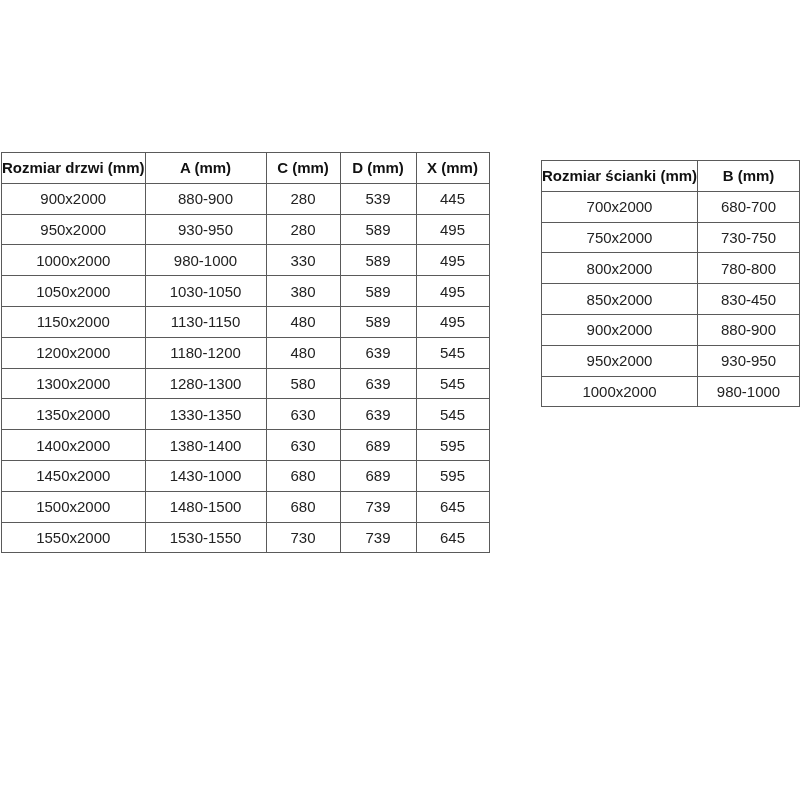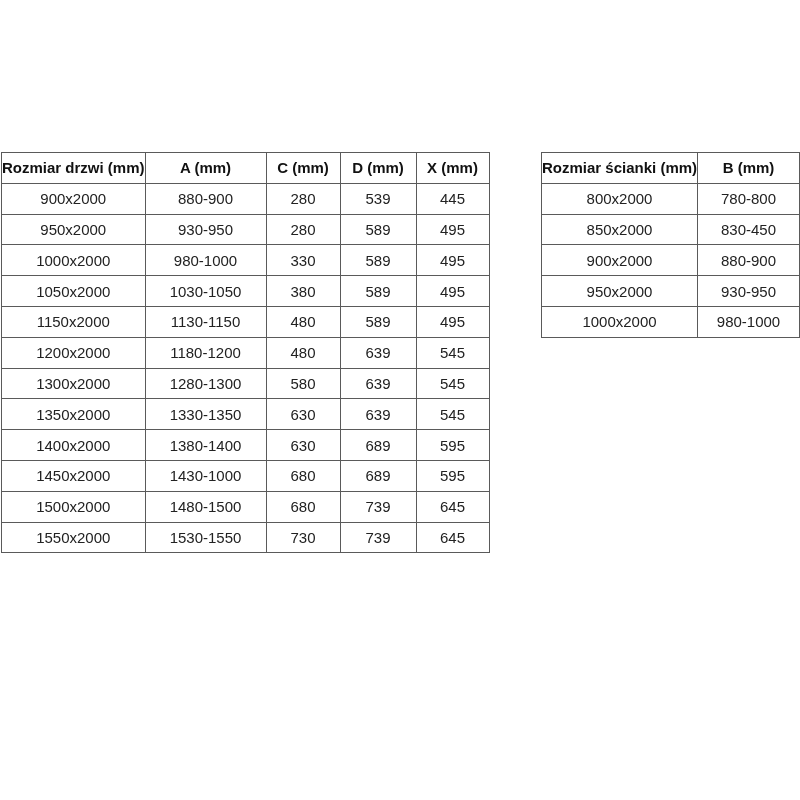--- a/index.html
+++ b/index.html
@@ -29,21 +29,21 @@
     padding: 0;
     color: #222222;
     white-space: nowrap;
     overflow: hidden;
   }
   th {
     font-weight: bold;
     color: #111111;
   }
   #door-table { left: 1px;  top: 152px; }
-  #wall-table { left: 541px; top: 152px; }
+  #wall-table { left: 541px; top: 160px; }
 </style>
 </head>
 <body>
 
 <table id="door-table">
   <colgroup>
     <col style="width:135px">
       <col style="width:121px">
       <col style="width:74px">
       <col style="width:76px">
@@ -152,20 +152,28 @@
       <col style="width:122px">
   </colgroup>
   <thead>
     <tr>
       <th>Rozmiar ścianki (mm)</th>
       <th>B (mm)</th>
     </tr>
   </thead>
   <tbody>
     <tr>
+      <td>700x2000</td>
+      <td>680-700</td>
+    </tr>
+    <tr>
+      <td>750x2000</td>
+      <td>730-750</td>
+    </tr>
+    <tr>
       <td>800x2000</td>
       <td>780-800</td>
     </tr>
     <tr>
       <td>850x2000</td>
       <td>830-450</td>
     </tr>
     <tr>
       <td>900x2000</td>
       <td>880-900</td>

